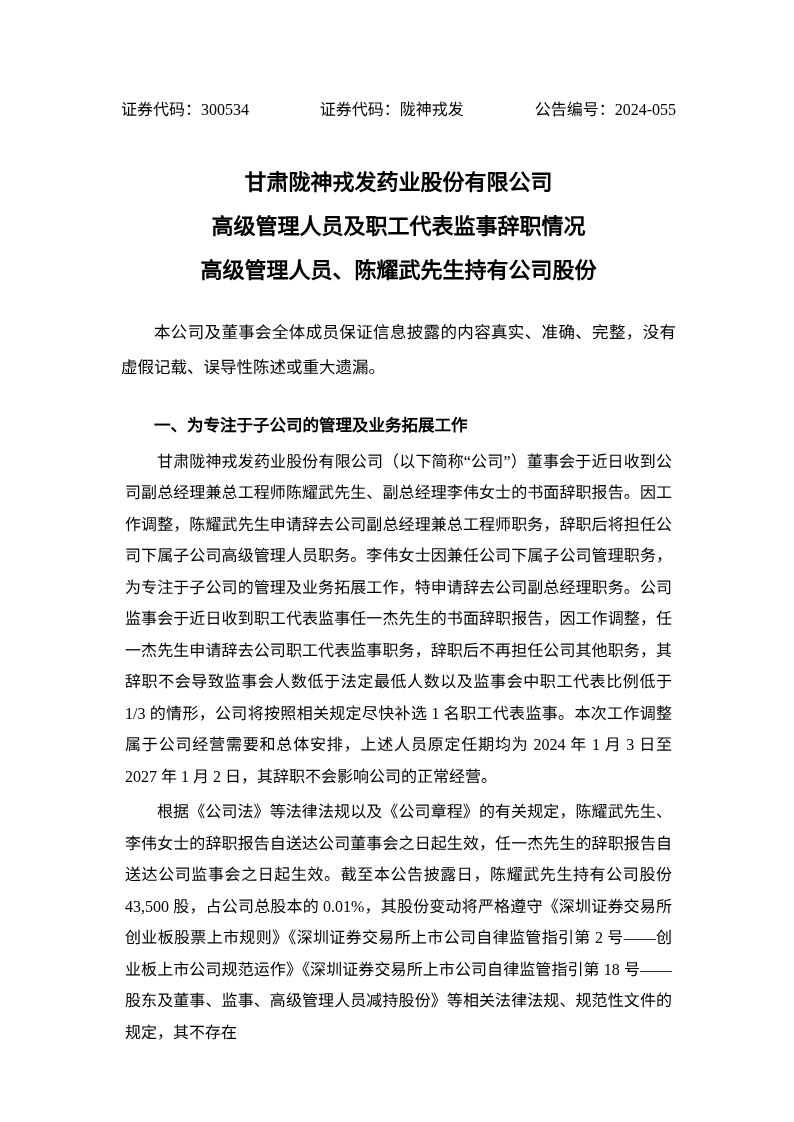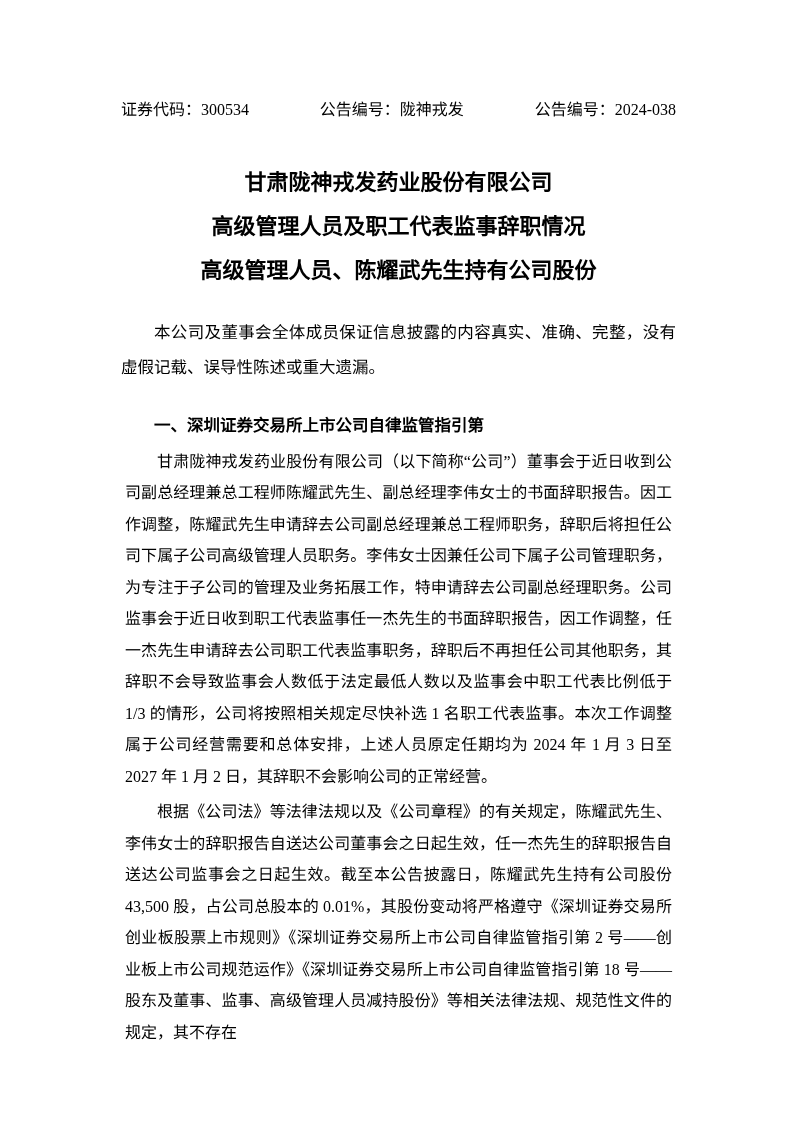--- a/index.html
+++ b/index.html
@@ -69,32 +69,32 @@
   }
 </style>
 </head>
 <body>
 
 <div class="page">
   <div class="content">
 
     <div class="doc-header">
       <span>证券代码：300534</span>
-      <span>公告编号：陇神戎发</span>
-      <span>公告编号：2024-038</span>
+      <span>证券代码：陇神戎发</span>
+      <span>公告编号：2024-055</span>
     </div>
 
     <h1 class="doc-title">
       <span class="title-line">甘肃陇神戎发药业股份有限公司</span>
       <span class="title-line">高级管理人员及职工代表监事辞职情况</span>
       <span class="title-line">高级管理人员、陈耀武先生持有公司股份</span>
     </h1>
 
     <p class="disclaimer">本公司及董事会全体成员保证信息披露的内容真实、准确、完整，没有虚假记载、误导性陈述或重大遗漏。</p>
 
-    <h2 class="section-heading">一、深圳证券交易所上市公司自律监管指引第</h2>
+    <h2 class="section-heading">一、为专注于子公司的管理及业务拓展工作</h2>
 
     <p class="body-para">甘肃陇神戎发药业股份有限公司（以下简称“公司”）董事会于近日收到公司副总经理兼总工程师陈耀武先生、副总经理李伟女士的书面辞职报告。因工作调整，陈耀武先生申请辞去公司副总经理兼总工程师职务，辞职后将担任公司下属子公司高级管理人员职务。李伟女士因兼任公司下属子公司管理职务，为专注于子公司的管理及业务拓展工作，特申请辞去公司副总经理职务。公司监事会于近日收到职工代表监事任一杰先生的书面辞职报告，因工作调整，任一杰先生申请辞去公司职工代表监事职务，辞职后不再担任公司其他职务，其辞职不会导致监事会人数低于法定最低人数以及监事会中职工代表比例低于 1/3 的情形，公司将按照相关规定尽快补选 1 名职工代表监事。本次工作调整属于公司经营需要和总体安排，上述人员原定任期均为 2024 年 1 月 3 日至 2027 年 1 月 2 日，其辞职不会影响公司的正常经营。</p>
 
     <p class="body-para">根据《公司法》等法律法规以及《公司章程》的有关规定，陈耀武先生、李伟女士的辞职报告自送达公司董事会之日起生效，任一杰先生的辞职报告自送达公司监事会之日起生效。截至本公告披露日，陈耀武先生持有公司股份 43,500 股，占公司总股本的 0.01%，其股份变动将严格遵守《深圳证券交易所创业板股票上市规则》《深圳证券交易所上市公司自律监管指引第 2 号——创业板上市公司规范运作》《深圳证券交易所上市公司自律监管指引第 18 号——股东及董事、监事、高级管理人员减持股份》等相关法律法规、规范性文件的规定，其不存在</p>
 
   </div>
 </div>
 
 </body></html>

